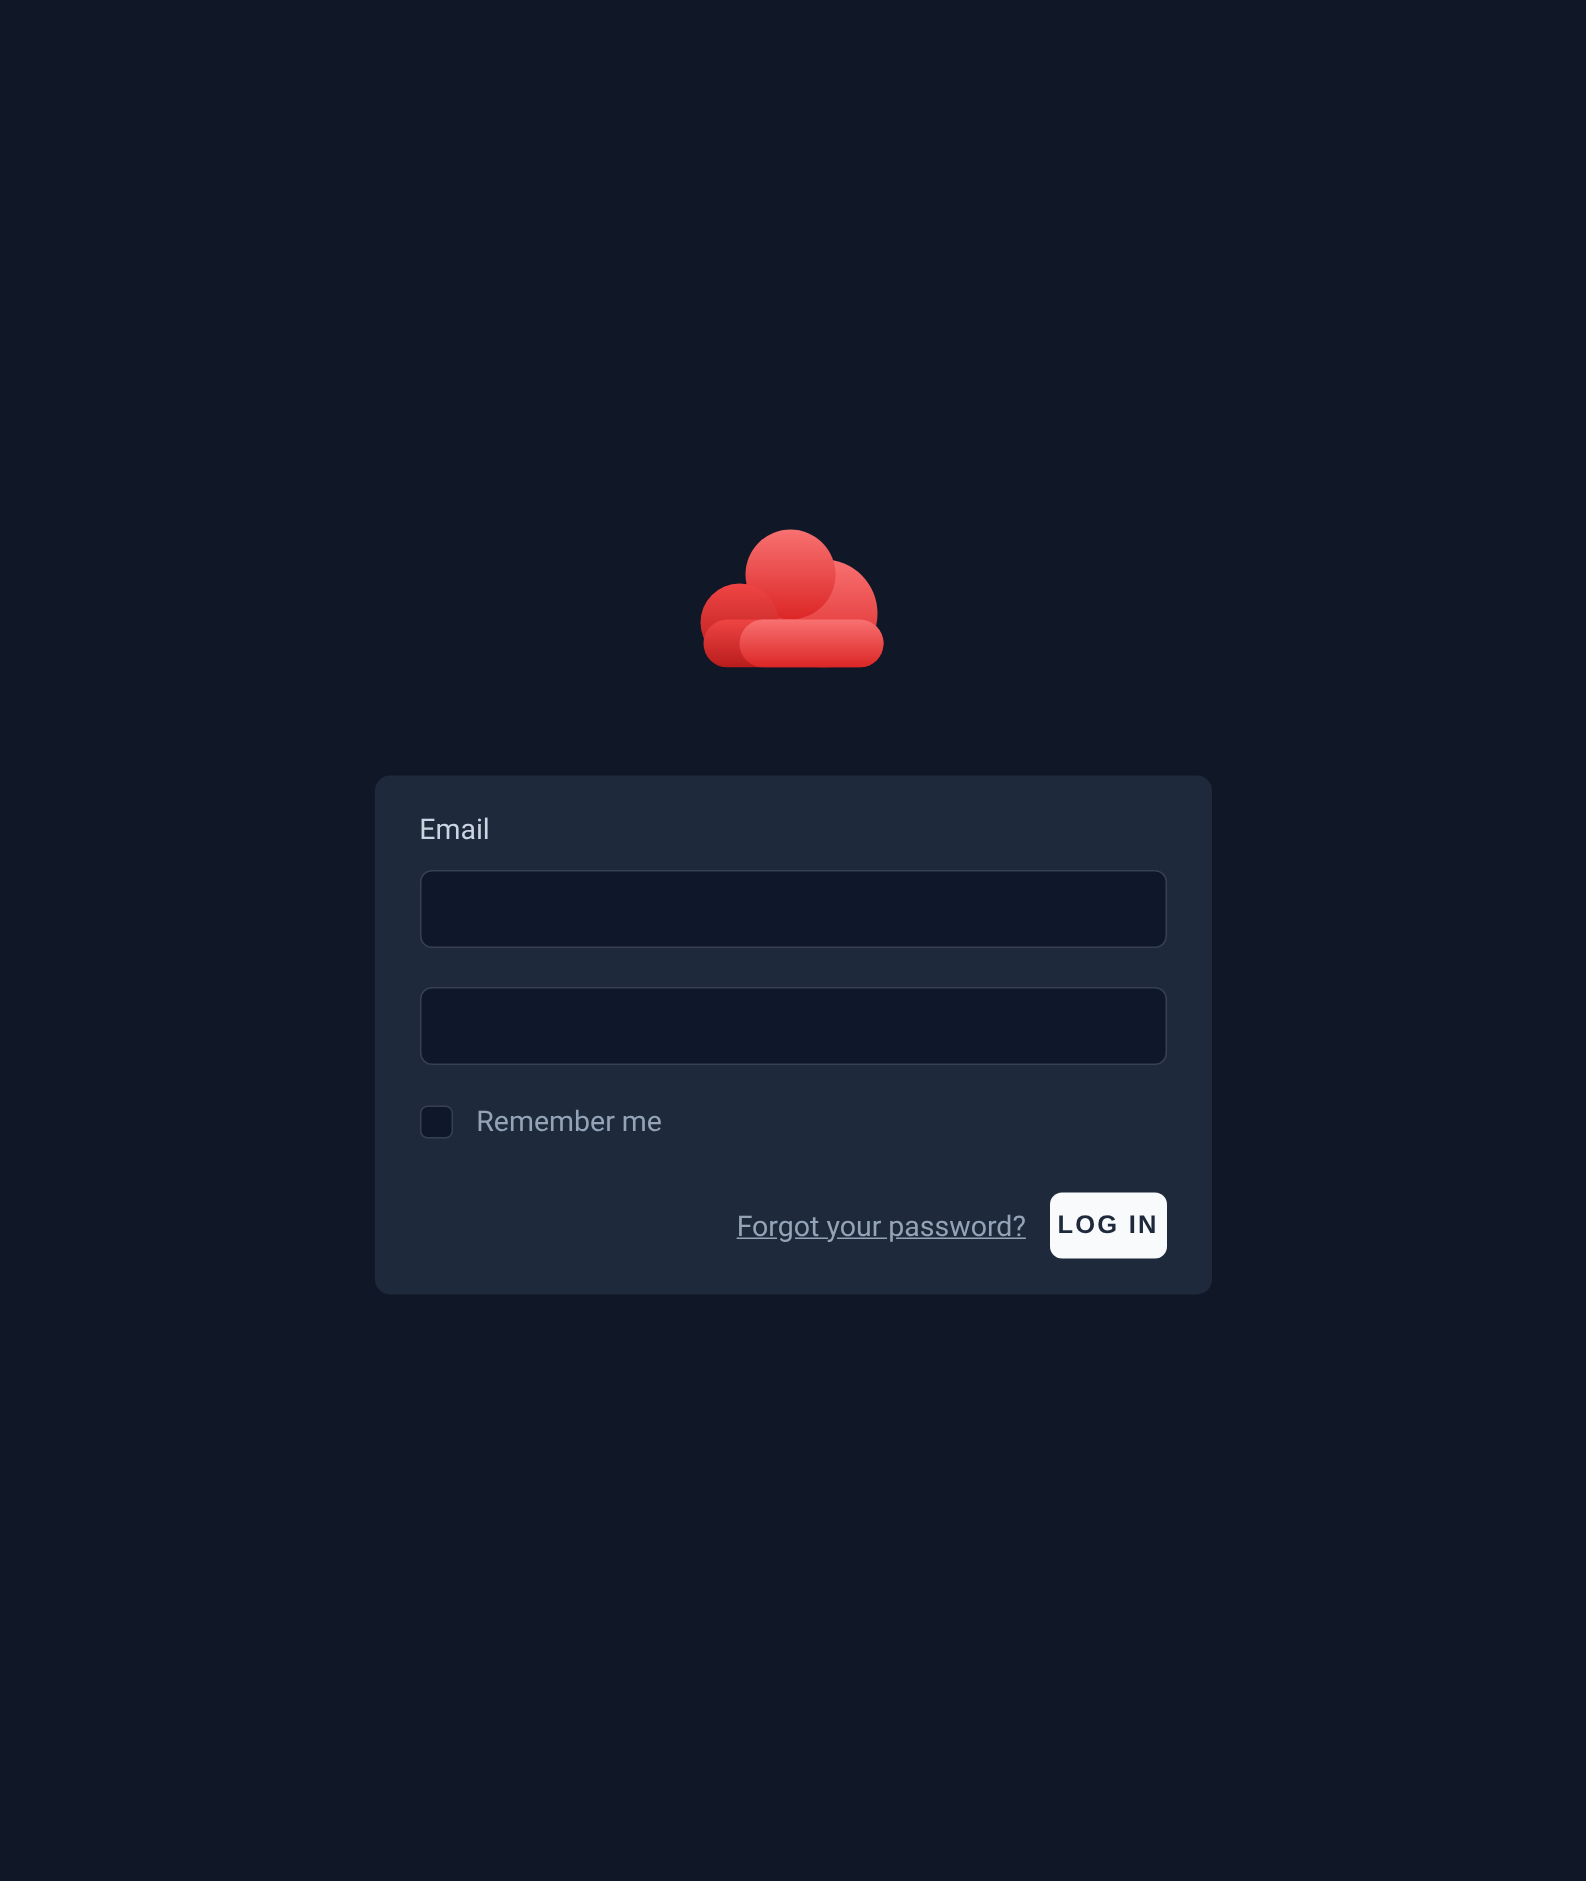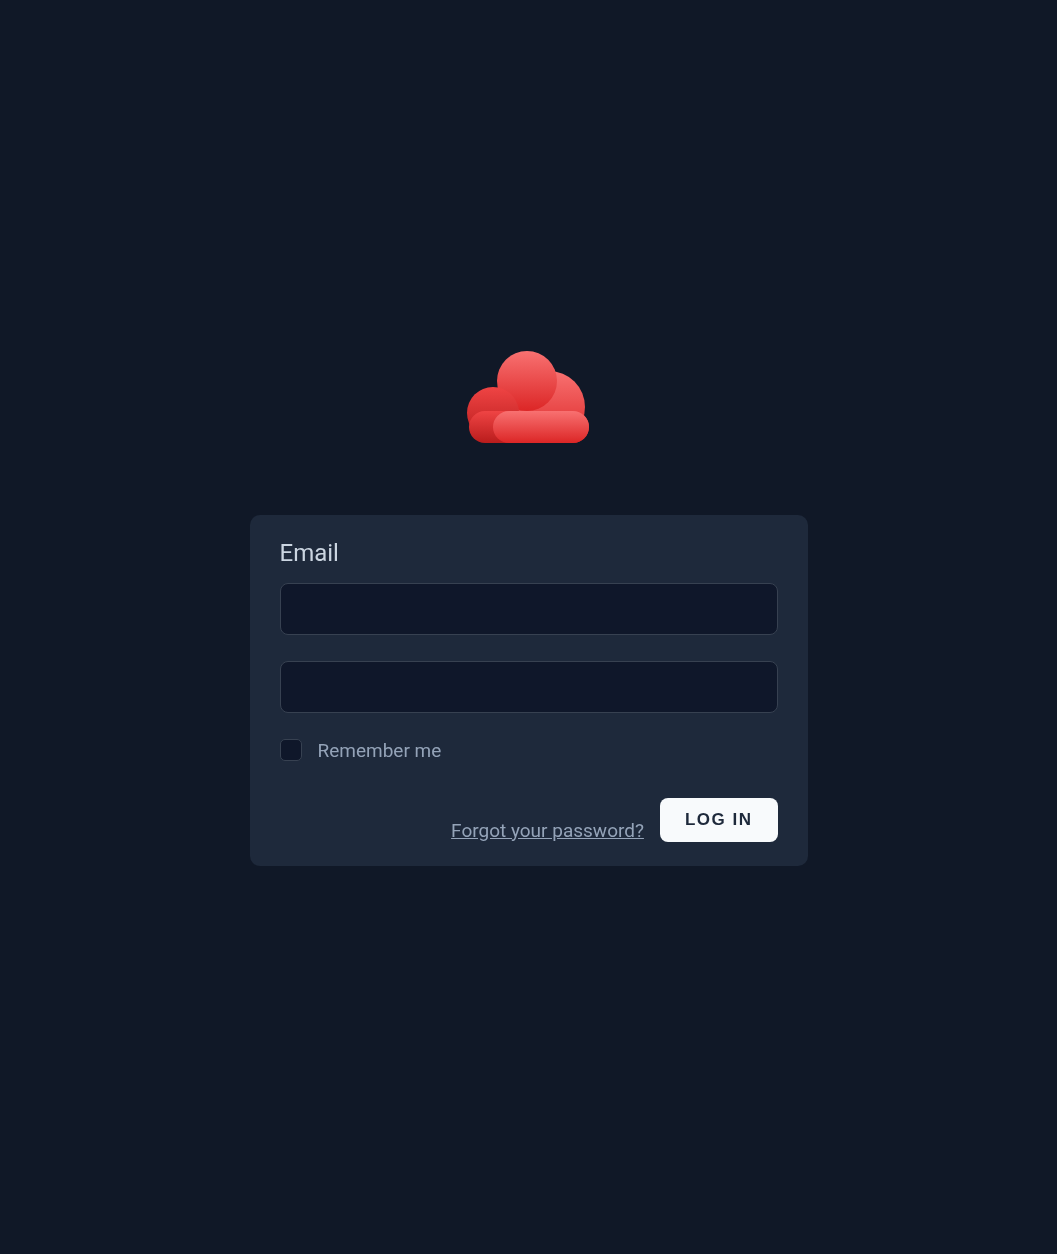--- a/index.html
+++ b/index.html
@@ -28,21 +28,21 @@
       margin-bottom: 68px;
     }
     .card {
       width: 558px;
       background-color: #1e293b;
       border-radius: 10px;
       padding: 24px 30px 24px 30px;
     }
     .label {
       color: #cbd5e1;
-      font-size: 24px;
+      font-size: 19px;
       font-weight: 400;
       margin-bottom: 16px;
       display: block;
     }
     .input {
       width: 100%;
       height: 52px;
       background-color: #0f172a;
       border: 1px solid #374151;
       border-radius: 8px;
@@ -71,36 +71,36 @@
       appearance: none;
       -webkit-appearance: none;
     }
     .checkbox-label {
       color: #94a3b8;
       font-size: 19px;
       cursor: pointer;
     }
     .actions {
       display: flex;
-      align-items: flex-end;
+      align-items: center;
       justify-content: flex-end;
       gap: 16px;
     }
     .forgot-link {
       color: #94a3b8;
       font-size: 19px;
       text-decoration: underline;
       cursor: pointer;
     }
     .login-btn {
       background-color: #f8fafc;
       color: #1e293b;
       border: none;
       border-radius: 8px;
-      padding: 12px 25px;
+      padding: 12px 5px;
       font-size: 17px;
       font-weight: 600;
       letter-spacing: 1.5px;
       cursor: pointer;
     }
   </style>
 </head>
 <body>
 
 <div class="container">

